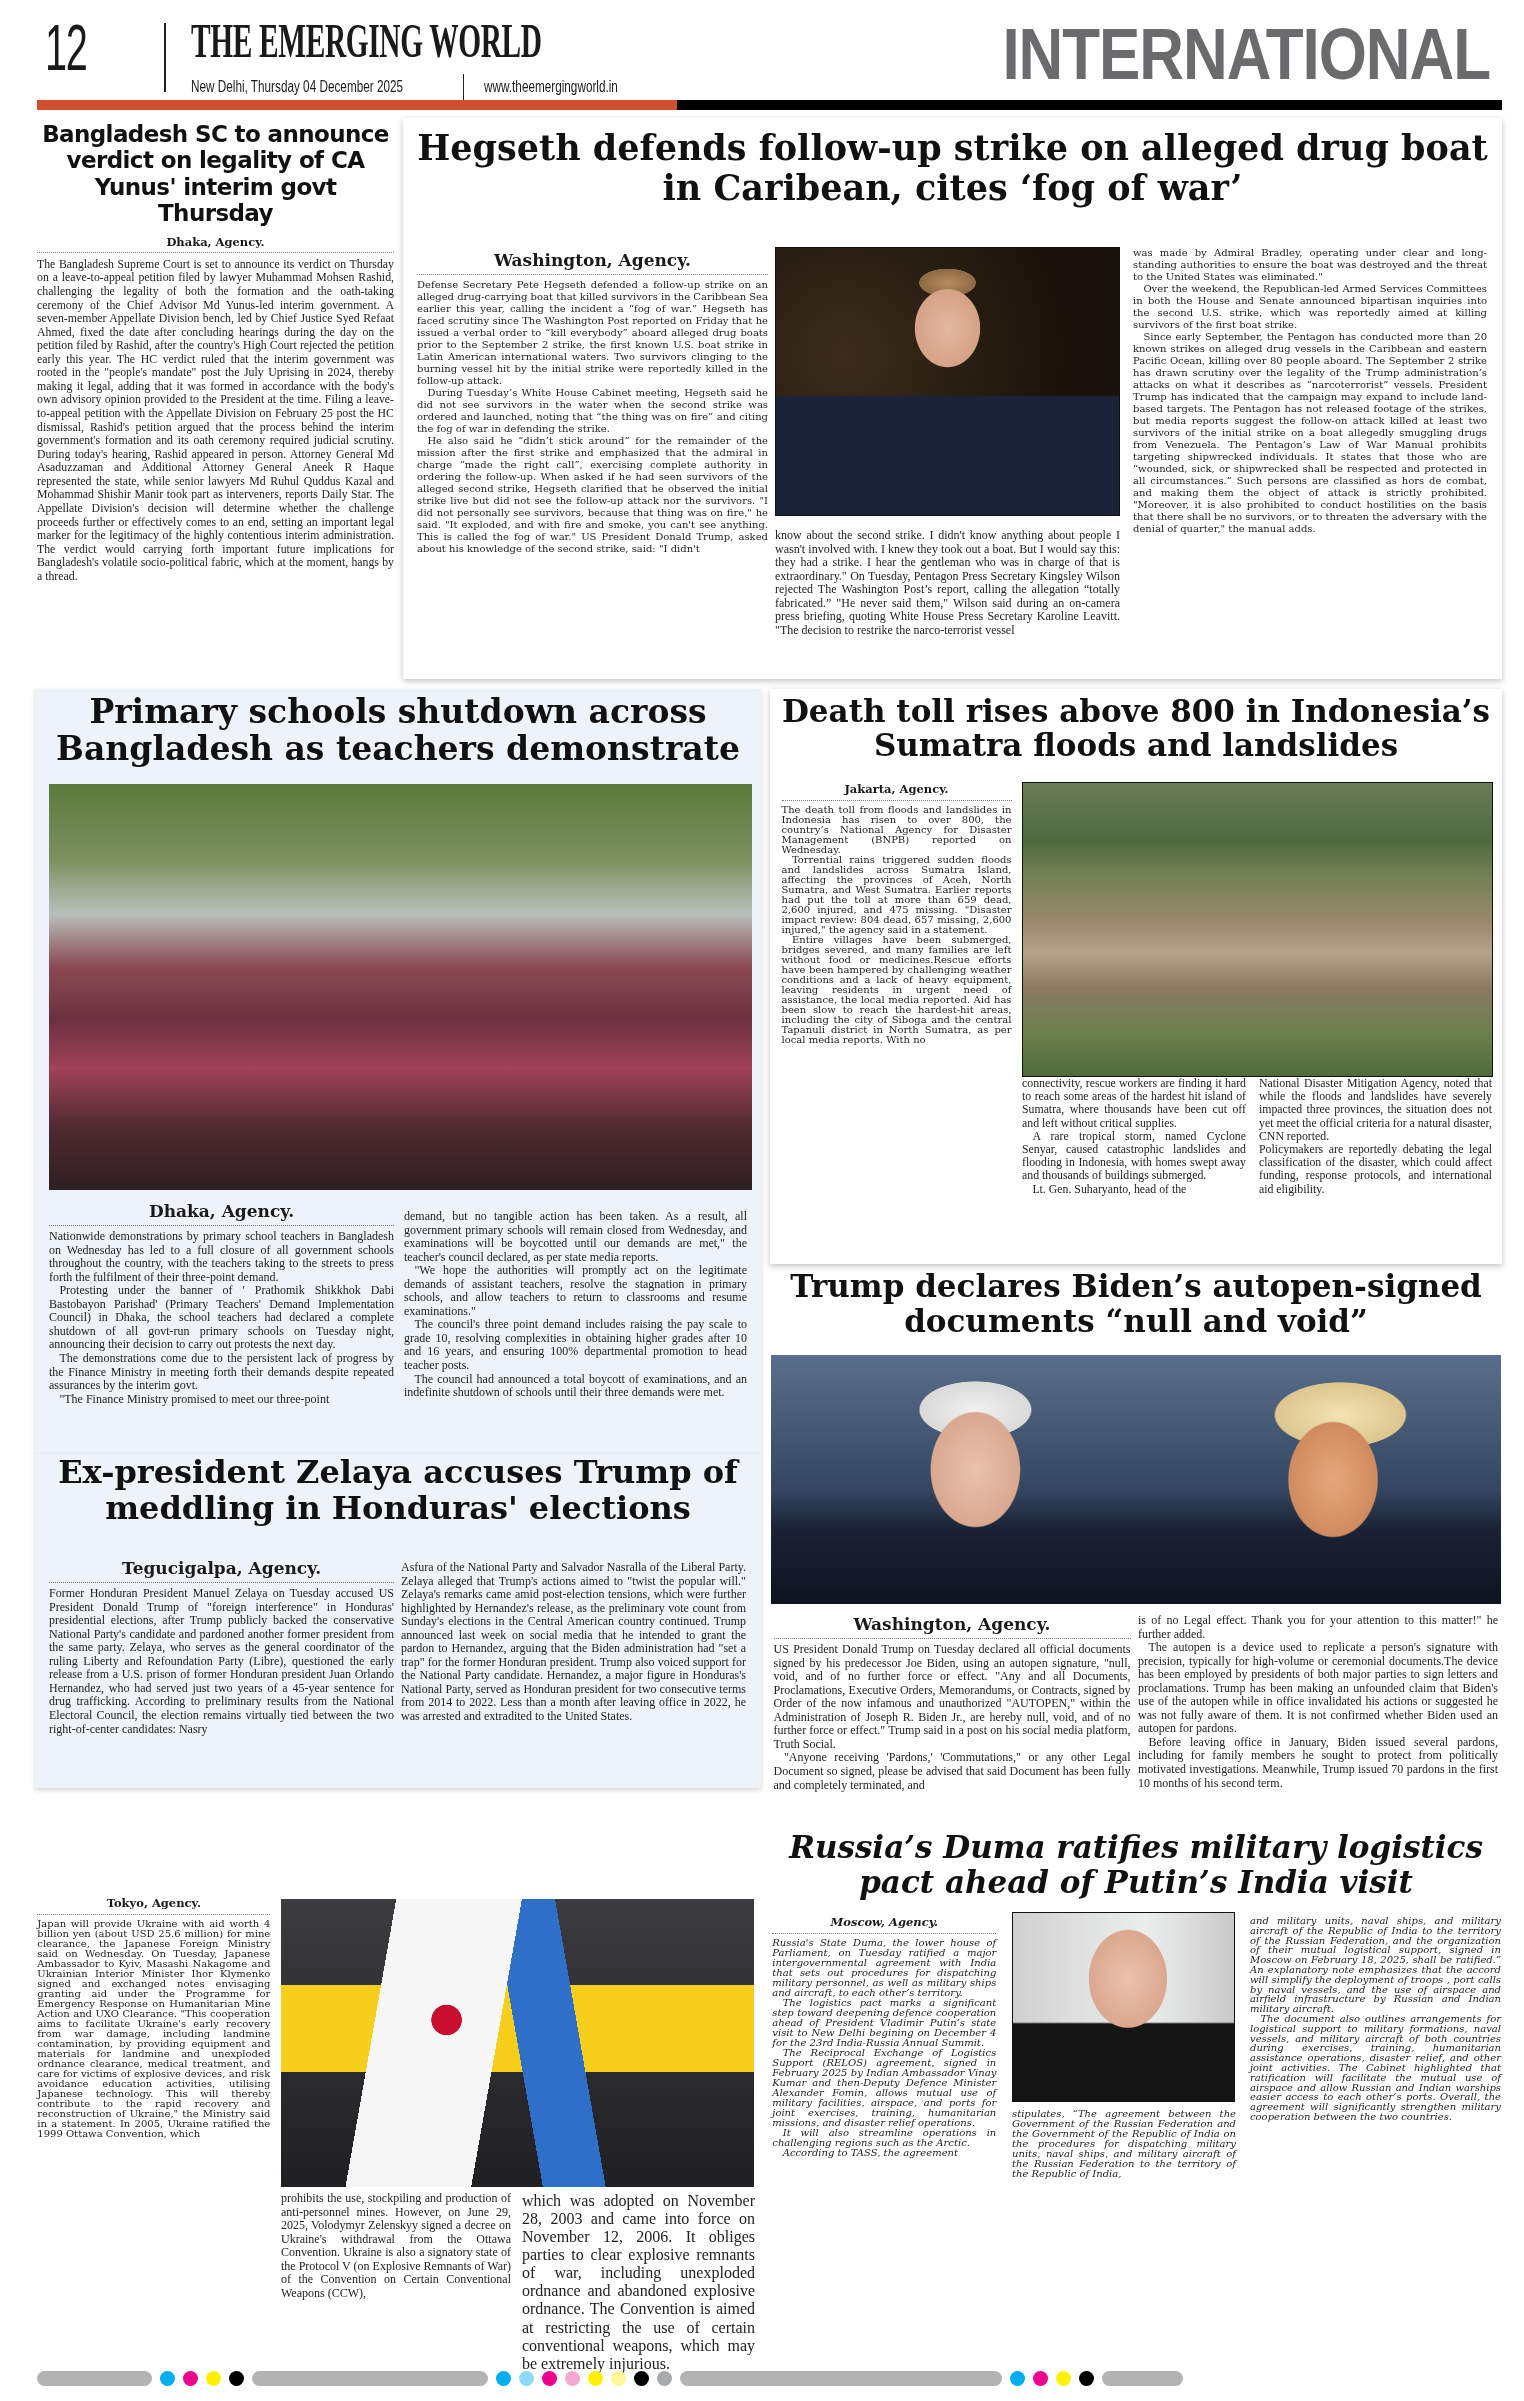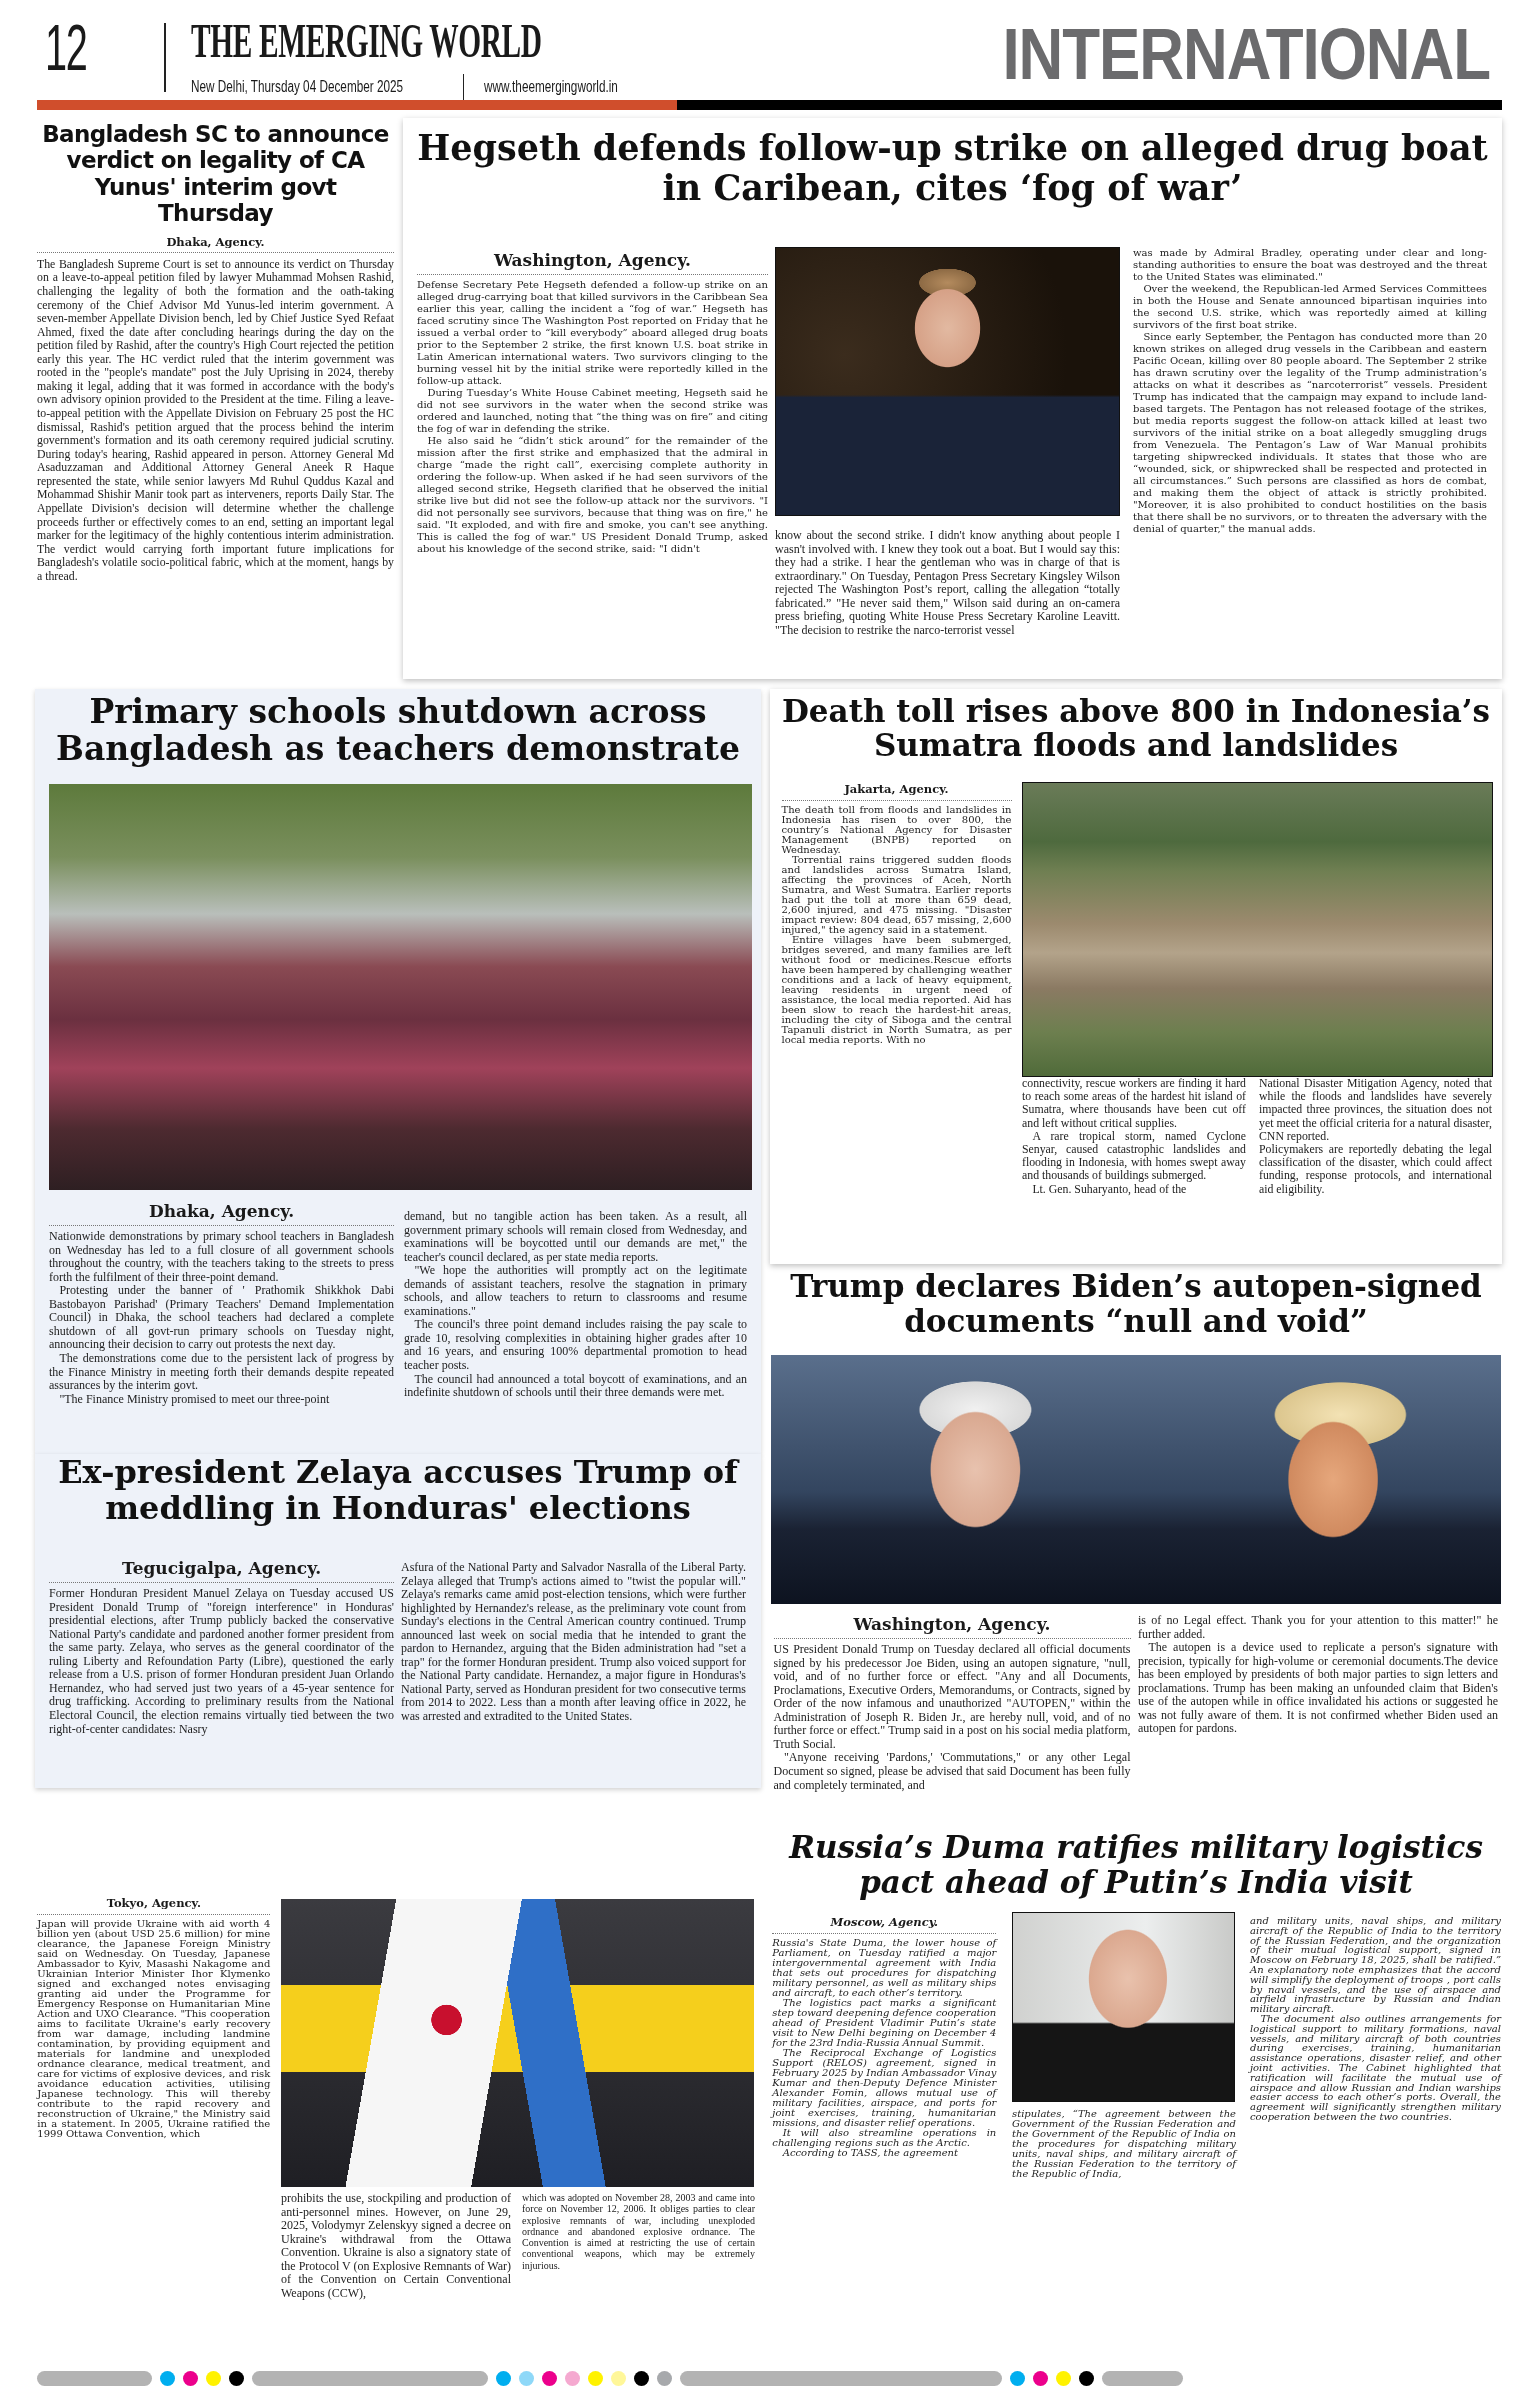--- a/index.html
+++ b/index.html
@@ -140,35 +140,36 @@
   <div style="position:absolute;left:3.5px;top:345px;width:357px;">
     <div class="dl">Washington, Agency.</div>
     <div class="body" style="font-size:12px;">
       <p>US President Donald Trump on Tuesday declared all official documents signed by his predecessor Joe Biden, using an autopen signature, "null, void, and of no further force or effect. "Any and all Documents, Proclamations, Executive Orders, Memorandums, or Contracts, signed by Order of the now infamous and unauthorized "AUTOPEN," within the Administration of Joseph R. Biden Jr., are hereby null, void, and of no further force or effect." Trump said in a post on his social media platform, Truth Social.</p>
       <p>"Anyone receiving 'Pardons,' 'Commutations," or any other Legal Document so signed, please be advised that said Document has been fully and completely terminated, and</p>
     </div>
   </div>
   <div class="body" style="position:absolute;left:368px;top:345px;width:360px;font-size:12px;">
     <p>is of no Legal effect. Thank you for your attention to this matter!" he further added.</p>
     <p>The autopen is a device used to replicate a person's signature with precision, typically for high-volume or ceremonial documents.The device has been employed by presidents of both major parties to sign letters and proclamations. Trump has been making an unfounded claim that Biden's use of the autopen while in office invalidated his actions or suggested he was not fully aware of them. It is not confirmed whether Biden used an autopen for pardons.</p>
+    <p>Before leaving office in January, Biden issued several pardons, including for family members he sought to protect from politically motivated investigations. Meanwhile, Trump issued 70 pardons in the first 10 months of his second term.</p>
   </div>
 </div>
 
 <div class="abs" style="left:35px;top:1795px;width:726px;height:552px;">
   <div style="position:absolute;left:2.3px;top:101px;width:233px;">
     <div class="dl" style="font-size:11.5px;">Tokyo, Agency.</div>
     <div class="body" style="font-family:'DejaVu Serif',serif;font-size:10px;line-height:1.0;">
       <p>Japan will provide Ukraine with aid worth 4 billion yen (about USD 25.6 million) for mine clearance, the Japanese Foreign Ministry said on Wednesday. On Tuesday, Japanese Ambassador to Kyiv, Masashi Nakagome and Ukrainian Interior Minister Ihor Klymenko signed and exchanged notes envisaging granting aid under the Programme for Emergency Response on Humanitarian Mine Action and UXO Clearance. "This cooperation aims to facilitate Ukraine's early recovery from war damage, including landmine contamination, by providing equipment and materials for landmine and unexploded ordnance clearance, medical treatment, and care for victims of explosive devices, and risk avoidance education activities, utilising Japanese technology. This will thereby contribute to the rapid recovery and reconstruction of Ukraine," the Ministry said in a statement. In 2005, Ukraine ratified the 1999 Ottawa Convention, which</p>
     </div>
   </div>
   <div class="photo ph-flags" style="position:absolute;left:246px;top:104px;width:473px;height:288px;border:none;" title="Japanese and Ukrainian flags"></div>
   <div class="body" style="position:absolute;left:246px;top:397px;width:230px;font-size:12px;">
     <p>prohibits the use, stockpiling and production of anti-personnel mines. However, on June 29, 2025, Volodymyr Zelenskyy signed a decree on Ukraine's withdrawal from the Ottawa Convention. Ukraine is also a signatory state of the Protocol V (on Explosive Remnants of War) of the Convention on Certain Conventional Weapons (CCW),</p>
   </div>
-  <div class="body" style="position:absolute;left:487px;top:397px;width:233px;font-size:10px;">
+  <div class="body" style="position:absolute;left:487px;top:397px;width:233px;font-size:16px;">
     <p>which was adopted on November 28, 2003 and came into force on November 12, 2006. It obliges parties to clear explosive remnants of war, including unexploded ordnance and abandoned explosive ordnance. The Convention is aimed at restricting the use of certain conventional weapons, which may be extremely injurious.</p>
   </div>
 </div>
 
 <div class="abs" style="left:770px;top:1830px;width:732px;height:529px;font-style:italic;">
   <h1 class="hl" style="position:absolute;left:5.8px;right:5.8px;top:0;font-size:31px;">Russia’s Duma ratifies military logistics pact ahead of Putin’s India visit</h1>
   <div style="position:absolute;left:2.3px;top:85px;width:224px;">
     <div class="dl" style="font-size:11.5px;">Moscow, Agency.</div>
     <div class="body" style="font-family:'DejaVu Serif',serif;font-size:10px;line-height:1.0;">
       <p>Russia's State Duma, the lower house of Parliament, on Tuesday ratified a major intergovernmental agreement with India that sets out procedures for dispatching military personnel, as well as military ships and aircraft, to each other’s territory.</p>

